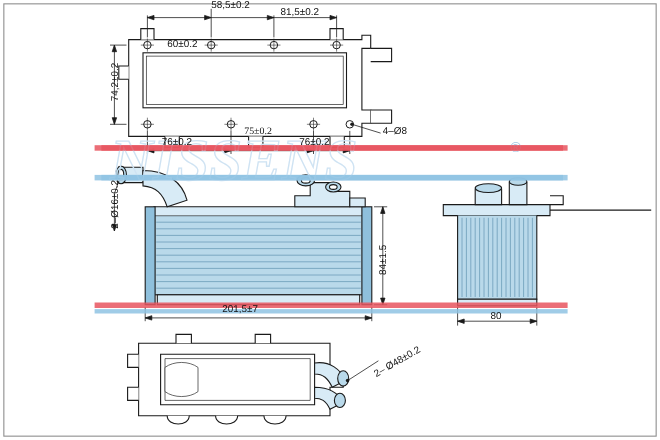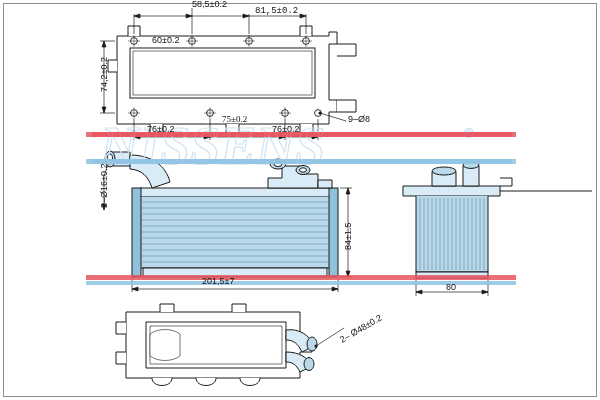--- a/index.html
+++ b/index.html
@@ -301,29 +301,29 @@
 
   <svg class="layer" viewBox="0 0 600 400">
     <rect x="86" y="132" width="430" height="5" fill="#e8555f" opacity="0.85"></rect>
     <rect x="86" y="159" width="430" height="5" fill="#8fc3e3" opacity="0.85"></rect>
     <rect x="86" y="275" width="430" height="5" fill="#e8555f" opacity="0.85"></rect>
     <rect x="86" y="281" width="430" height="4" fill="#8fc3e3" opacity="0.85"></rect>
   </svg>
 
   <div class="dim-label" style="left:152px; top:6px;margin-top:29px;">60±0.2</div>
   <div class="dim-label" style="left:192px; top:-1px;">58,5±0.2</div>
-  <div class="dim-label" style="left:255px; top:6px;font-family:Liberation Mono, monospace;">81,5±0.2</div>
+  <div class="dim-label" style="left:255px; top:6px;">81,5±0.2</div>
 
   <div class="dim-label vert" style="left:99px; top:92px; transform:rotate(-90deg);">74,2±0.2</div>
 
   <div class="dim-label" style="left:147px; top:124px;">76±0.2</div>
   <div class="dim-label" style="left:222px; top:114px;font-family:Liberation Serif, serif;">75±0.2</div>
   <div class="dim-label" style="left:272px; top:124px;">76±0.2</div>
 
-  <div class="dim-label" style="left:348px; top:114px;">9–Ø8</div>
+  <div class="dim-label" style="left:348px; top:114px;">4–Ø8</div>
 
   <div class="dim-label vert" style="left:99px; top:208px; transform:rotate(-90deg);">2–Ø16±0.2</div>
   <div class="dim-label vert" style="left:343px; top:250px; transform:rotate(-90deg);">84±1.5</div>
 
   <div class="dim-label" style="left:202px; top:276px;">201,5±7</div>
   <div class="dim-label" style="left:446px; top:282px;">80</div>
 
   <div class="dim-label" style="left:338px; top:336px; transform:rotate(-30deg); transform-origin:0 0;">2– Ø48±0.2</div>
 
 </div>

